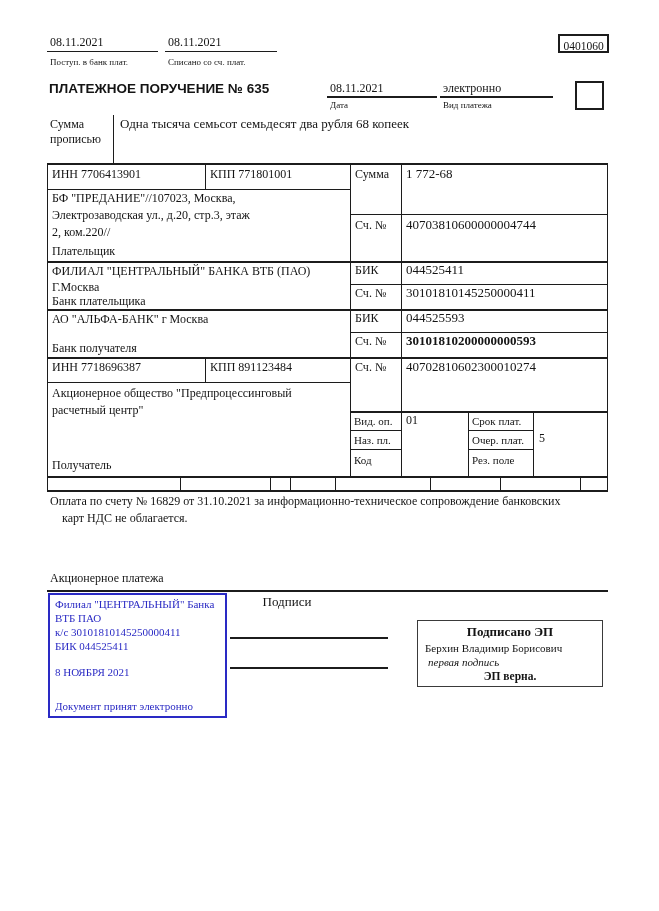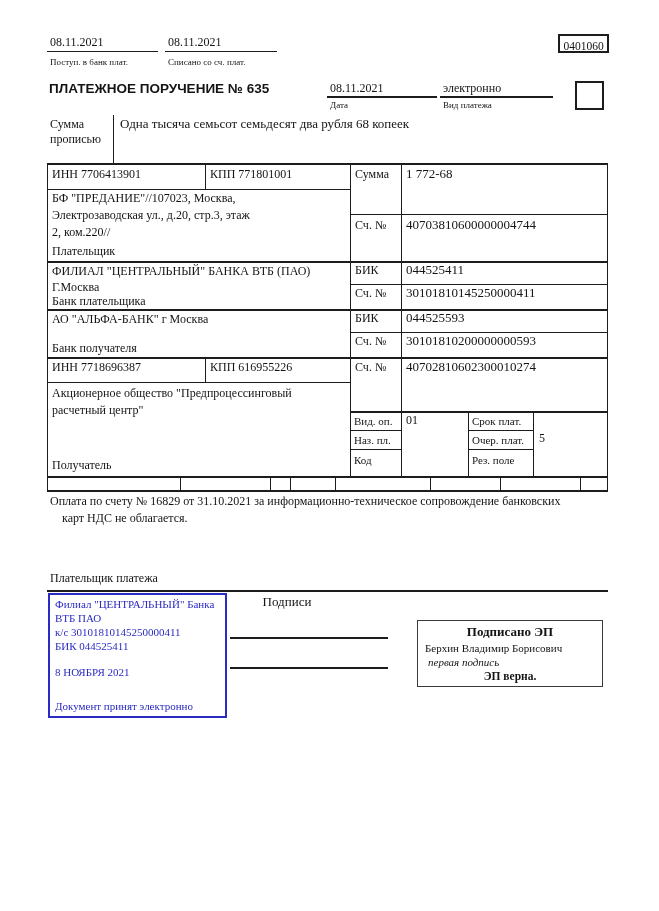--- a/index.html
+++ b/index.html
@@ -104,44 +104,44 @@
   <div class="t" style="left:355px; top:264px;">БИК</div>
   <div class="t t13" style="left:406px; top:263px;">044525411</div>
   <div class="t" style="left:355px; top:287px;">Сч. №</div>
   <div class="t t13" style="left:406px; top:286px;">30101810145250000411</div>
   <div class="t" style="left:52px; top:295px;">Банк плательщика</div>
 
   <div class="t" style="left:52px; top:313px;">АО "АЛЬФА-БАНК" г Москва</div>
   <div class="t" style="left:355px; top:312px;">БИК</div>
   <div class="t t13" style="left:406px; top:311px;">044525593</div>
   <div class="t" style="left:355px; top:335px;">Сч. №</div>
-  <div class="t t13" style="left:406px; top:334px;">30101810200000000593</div>
+  <div class="t t13" style="left:406px; top:334px;font-weight:bold;">30101810200000000593</div>
   <div class="t" style="left:52px; top:342px;">Банк получателя</div>
 
   <div class="t" style="left:52px;  top:361px;">ИНН 7718696387</div>
-  <div class="t" style="left:210px; top:361px;">КПП 616955226</div>
+  <div class="t" style="left:210px; top:361px;">КПП 891123484</div>
   <div class="t" style="left:355px; top:361px;">Сч. №</div>
   <div class="t t13" style="left:406px; top:360px;">40702810602300010274</div>
 
   <div class="t" style="left:52px; top:387px;">Акционерное общество "Предпроцессинговый</div>
   <div class="t" style="left:52px; top:404px;">расчетный центр"</div>
   <div class="t" style="left:52px; top:459px;">Получатель</div>
 
   <div class="t t11" style="left:354px; top:415px;">Вид. оп.</div>
   <div class="t" style="left:406px; top:414px;">01</div>
   <div class="t t11" style="left:472px; top:415px;">Срок плат.</div>
   <div class="t t11" style="left:354px; top:434px;">Наз. пл.</div>
   <div class="t t11" style="left:472px; top:434px;">Очер. плат.</div>
   <div class="t" style="left:539px; top:432px;">5</div>
   <div class="t t11" style="left:354px; top:454px;">Код</div>
   <div class="t t11" style="left:472px; top:454px;">Рез. поле</div>
 
   <div class="t" style="left:50px; top:495px;">Оплата по счету № 16829 от 31.10.2021 за информационно-техническое сопровождение банковских</div>
   <div class="t" style="left:50px; top:512px;margin-left:12px;">карт НДС не облагается.</div>
-  <div class="t" style="left:50px; top:572px;">Плательщик платежа</div>
+  <div class="t" style="left:50px; top:572px;">Акционерное платежа</div>
   <div class="hl" style="left:47px; top:590px; width:561px; height:2px;"></div>
 
   <div class="box" style="left:48px; top:593px; width:179px; height:125px; border:2px solid #2a2ac4;">
     <div class="t t11 blue" style="left:5px; top:3px;">Филиал "ЦЕНТРАЛЬНЫЙ" Банка</div>
     <div class="t t11 blue" style="left:5px; top:17px;">ВТБ ПАО</div>
     <div class="t t11 blue" style="left:5px; top:31px;">к/с 30101810145250000411</div>
     <div class="t t11 blue" style="left:5px; top:45px;">БИК 044525411</div>
     <div class="t t11 blue" style="left:5px; top:71px;">8 НОЯБРЯ 2021</div>
     <div class="t t11 blue" style="left:5px; top:105px;">Документ принят электронно</div>
   </div>

